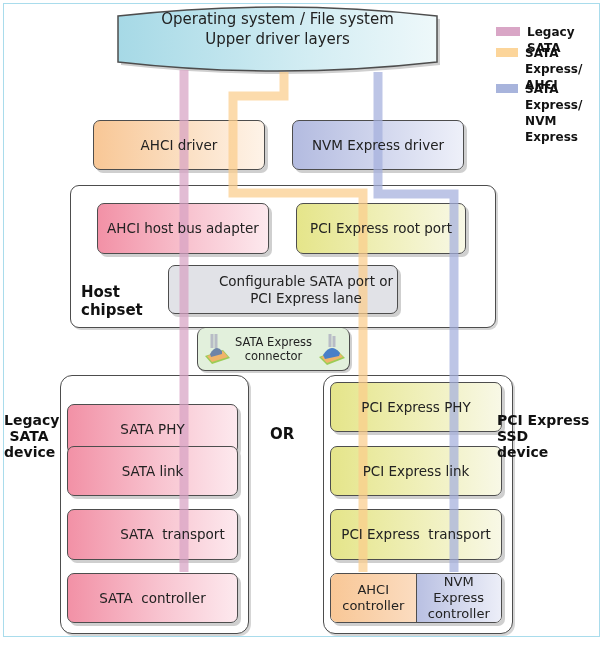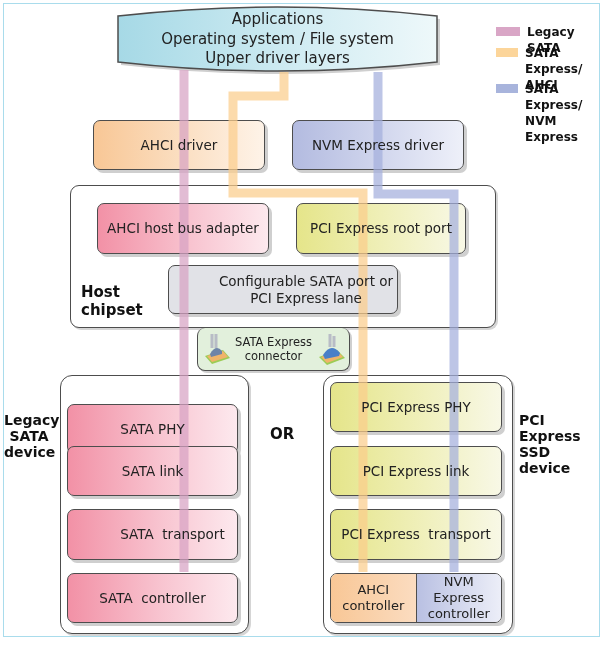--- a/index.html
+++ b/index.html
@@ -48,21 +48,20 @@
     <linearGradient id="cloudGrad" x1="0" y1="0" x2="1" y2="0">
       <stop offset="0" stop-color="#a6d9e6"></stop>
       <stop offset="0.6" stop-color="#d3edf3"></stop>
       <stop offset="1" stop-color="#eef8fa"></stop>
     </linearGradient>
   </defs>
   <path d="M121,19 Q280,1 440,19 L440,65 Q280,83 121,65 Z" fill="#cfcfcf"></path>
   <path d="M118,16 Q277,-2 437,16 L437,62 Q277,80 118,62 Z" fill="url(#cloudGrad)" stroke="#4d4d4d" stroke-width="1.5"></path>
 </svg>
 <div class="cloud-text">
-  <span>Applications</span>
   <span>Operating system / File system</span>
   <span>Upper driver layers</span>
 </div>
 
 <div class="legend-item" style="top:24px;">
   <div class="swatch" style="background:#d9a6c6"></div>
   <div class="legend-text">
       <span>Legacy SATA</span>
     </div>
 </div>
@@ -187,21 +186,21 @@
   </div>
   <div class="half" style="background:linear-gradient(to right,#b9c0e2,#eceef8);">
     <div class="lbl">
         <div>
       <span>NVM Express</span>
       <span>controller</span>
     </div>
       </div>
   </div>
 </div>
-<div class="sec-label" style="left:519px; top:412px;">
+<div class="sec-label" style="left:497px; top:412px;">
   <span>PCI Express</span>
   <span>SSD</span>
   <span>device</span>
 </div>
 
 <svg class="overlay" width="609" height="647">
   <path id="path-legacy" d="M184,70 L184,572" fill="none" stroke-width="9" stroke-linejoin="miter" opacity="0.72" stroke="#d7a2c4"></path>
   <path id="path-ahci" d="M284,72 L284,96 L233,96 L233,193 L363,193 L363,572" fill="none" stroke-width="9" stroke-linejoin="miter" opacity="0.72" stroke="#fbcd8c"></path>
   <path id="path-nvme" d="M378,72 L378,194 L454,194 L454,572" fill="none" stroke-width="9" stroke-linejoin="miter" opacity="0.72" stroke="#a3afdc"></path>
 </svg>

